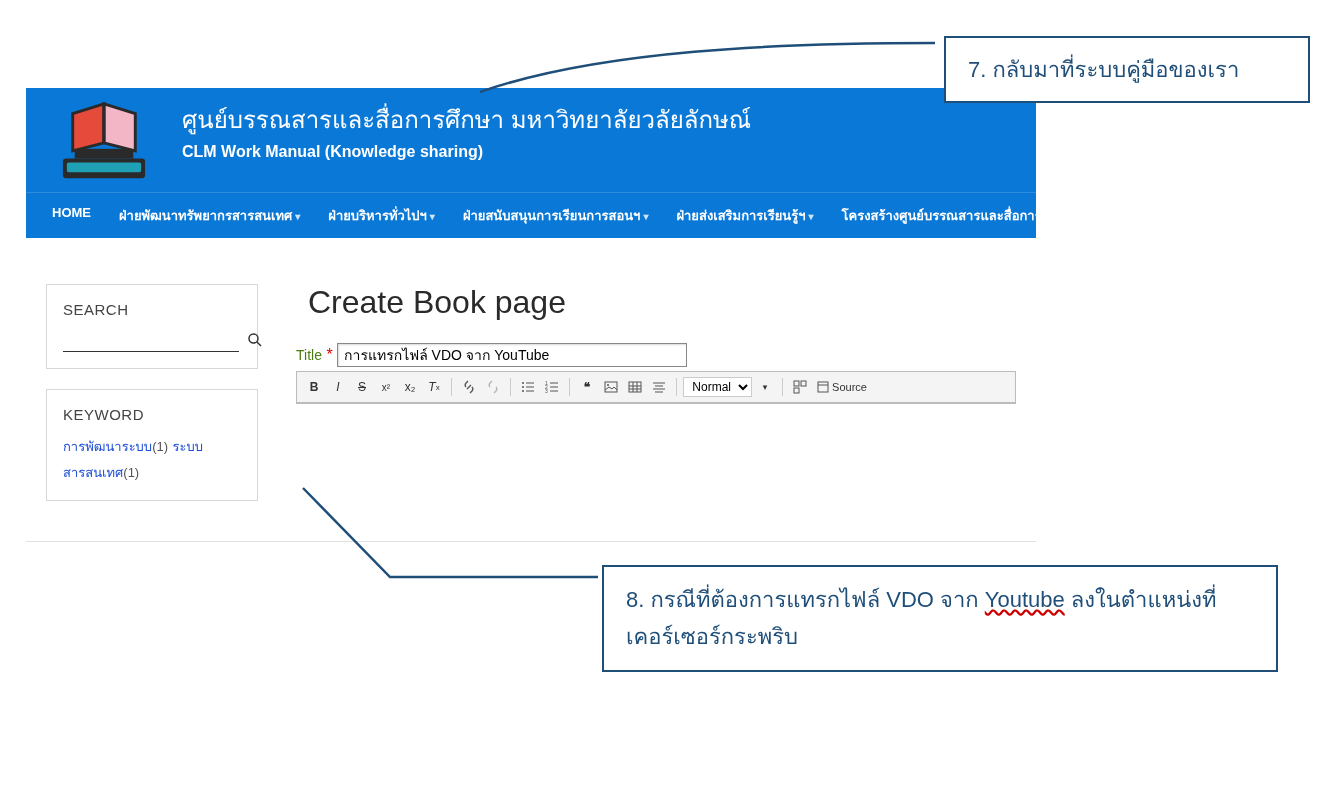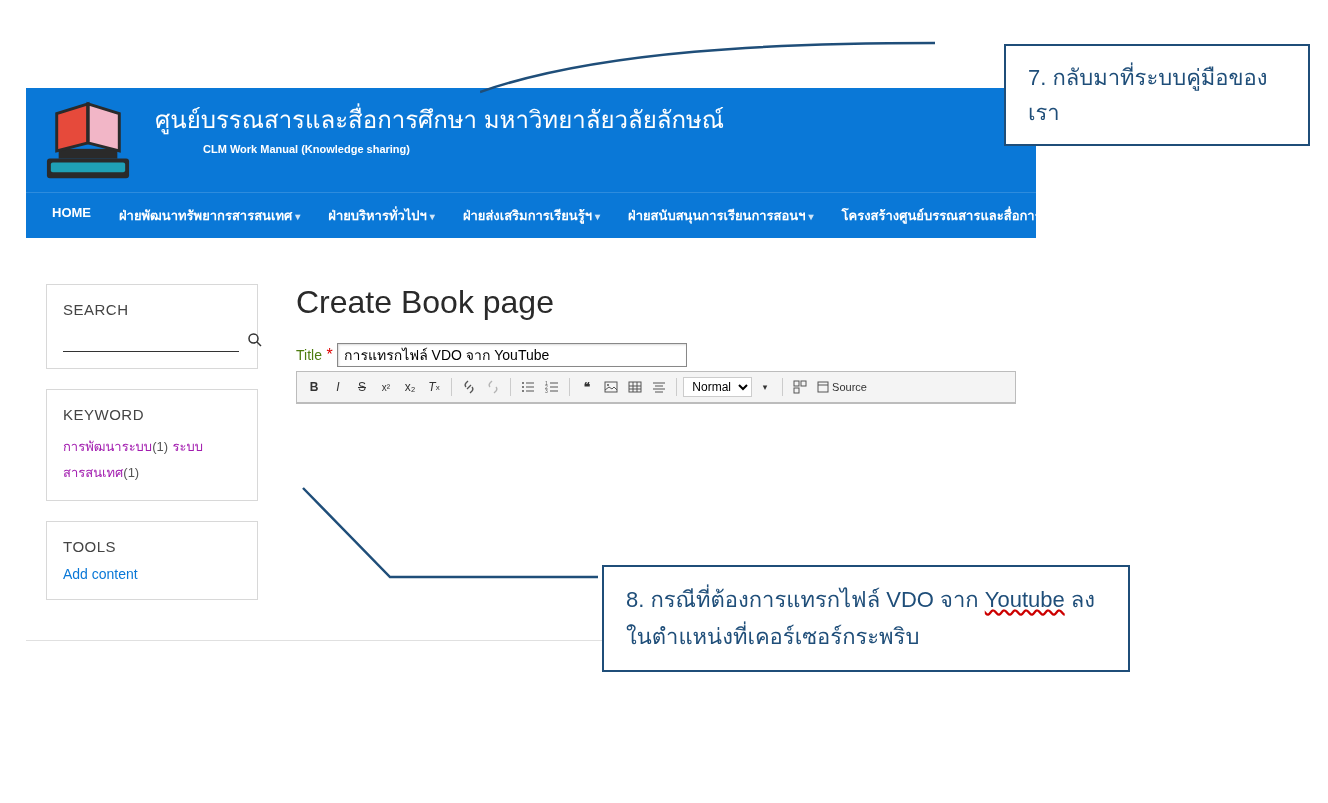--- a/index.html
+++ b/index.html
@@ -14,22 +14,22 @@
 
 .callout {
   position: absolute;
   border: 2px solid #1f4e79;
   background: #fff;
   padding: 14px 22px;
   font-size: 22px;
   color: #1f4e79;
   z-index: 10;
 }
-.callout-7 { top: 44px; right: 18px; width: 306px; }
-.callout-8 { top: 565px; left: 602px; width: 528px; line-height: 1.7; }
+.callout-7 { top: 36px; right: 18px; width: 366px; }
+.callout-8 { top: 565px; left: 602px; width: 676px; line-height: 1.7; }
 .callout-8 .underline { text-decoration: underline; text-decoration-color: #c00; text-decoration-style: wavy; }
 
 
 .connector { position: absolute; z-index: 5; pointer-events: none; }
 .connector-7 { top: 40px; left: 480px; width: 460px; height: 55px; }
 .connector-8 { top: 485px; left: 300px; width: 300px; height: 100px; }
 
 
 .app {
   position: absolute;
@@ -39,30 +39,30 @@
   background: #fff;
   border-bottom: 1px solid #e0e0e0;
 }
 
 
 .header {
   background: #0a78d7;
   color: #fff;
   display: flex;
   align-items: flex-start;
-  padding: 10px 16px 6px 10px;
-  gap: 15px;
+  padding: 10px 16px 6px 26px;
+  gap: 26px;
 }
 .logo {
   width: 104px; height: 88px;
   display: flex; align-items: center; justify-content: center;
 }
 .logo svg { width: 100%; height: 100%; }
 .header-text h1 { font-size: 24px; font-weight: 500; margin-top: 2px; }
-.header-text .sub { font-size: 11px; font-weight: 600; margin-top: 4px; margin-left: 48px; }
+.header-text .sub { font-size: 16px; font-weight: 600; margin-top: 4px; }
 
 
 .nav {
   background: #0a78d7;
   border-top: 1px solid rgba(255,255,255,0.15);
   display: flex;
   padding: 0 12px;
 }
 .nav-item {
   color: #fff;
@@ -84,26 +84,26 @@
 .sidebar { width: 242px; padding: 0 10px 0 20px; }
 .sb-box {
   border: 1px solid #d8d8d8;
   padding: 16px;
   margin-bottom: 20px;
 }
 .sb-title { font-size: 15px; font-weight: 500; color: #444; letter-spacing: 0.5px; margin-bottom: 10px; }
 .search-line { display: flex; align-items: center; gap: 8px; margin-top: 14px; }
 .search-input { flex: 1; border: none; border-bottom: 1px solid #333; outline: none; font-size: 13px; padding: 2px 0; }
 .search-icon { font-size: 16px; color: #333; cursor: pointer; }
-.kw-link { color: #a21caf; font-size: 13px; text-decoration: none; }
+.kw-link { color: #1d4ed8; font-size: 13px; text-decoration: none; }
 .kw-count { color: #555; font-size: 13px; }
 .tool-link { color: #0a78d7; font-size: 14px; }
 
 .main { flex: 1; padding: 0 20px 0 28px; }
-.page-title { font-size: 32px; color: #2a2a2a; font-weight: 500; margin-bottom: 22px; }
+.page-title { font-size: 32px; color: #2a2a2a; font-weight: 500; margin-bottom: 22px; margin-left: 12px; }
 .field-label { font-size: 14px; color: #4d7c0f; margin-bottom: 4px; }
 .req { color: #d00; }
 .title-input { width: 350px; font-size: 14px; padding: 3px 6px; border: 1px solid #888; box-shadow: inset 1px 1px 2px rgba(0,0,0,0.15); background: #fff; }
 .body-label { font-size: 14px; color: #444; margin-top: 16px; }
 
 
 .editor { border: 1px solid #bcbcbc; margin-top: 4px; }
 .toolbar {
   background: #f4f4f4;
   border-bottom: 1px solid #bcbcbc;
@@ -152,22 +152,22 @@
     <div class="header-text">
       <h1>ศูนย์บรรณสารและสื่อการศึกษา มหาวิทยาลัยวลัยลักษณ์</h1>
       <div class="sub">CLM Work Manual (Knowledge sharing)</div>
     </div>
   </div>
 
   <div class="nav">
     <div class="nav-item"><span>HOME</span></div>
     <div class="nav-item"><span>ฝ่ายพัฒนาทรัพยากรสารสนเทศ</span><span class="caret"></span></div>
     <div class="nav-item"><span>ฝ่ายบริหารทั่วไปฯ</span><span class="caret"></span></div>
+    <div class="nav-item"><span>ฝ่ายสนับสนุนการเรียนการสอนฯ</span><span class="caret"></span></div>
     <div class="nav-item"><span>ฝ่ายส่งเสริมการเรียนรู้ฯ</span><span class="caret"></span></div>
-    <div class="nav-item"><span>ฝ่ายสนับสนุนการเรียนการสอนฯ</span><span class="caret"></span></div>
     <div class="nav-item"><span>โครงสร้างศูนย์บรรณสารและสื่อการศึกษา</span><span class="caret"></span></div>
   </div>
 
   <div class="body">
 
     <div class="sidebar">
 
       <div class="sb-box">
         <div class="sb-title">SEARCH</div>
         <div class="search-line">
@@ -182,24 +182,20 @@
       </div>
 
       <div class="sb-box">
         <div class="sb-title">KEYWORD</div>
         <div style="line-height:1.6;">
           <a class="kw-link">การพัฒนาระบบ</a><span class="kw-count">(1)</span>
           <a class="kw-link">ระบบสารสนเทศ</a><span class="kw-count">(1)</span>
         </div>
       </div>
 
-      <div class="sb-box">
-        <div class="sb-title">TOOLS</div>
-        <a class="tool-link">Add content</a>
-      </div>
     </div>
 
     <div class="main">
       <div class="page-title">Create Book page</div>
 
       <div>
         <span class="field-label">Title</span>
         <span class="req"> *</span>
         <input class="title-input" value="การแทรกไฟล์ VDO จาก YouTube" style="">
       </div>

